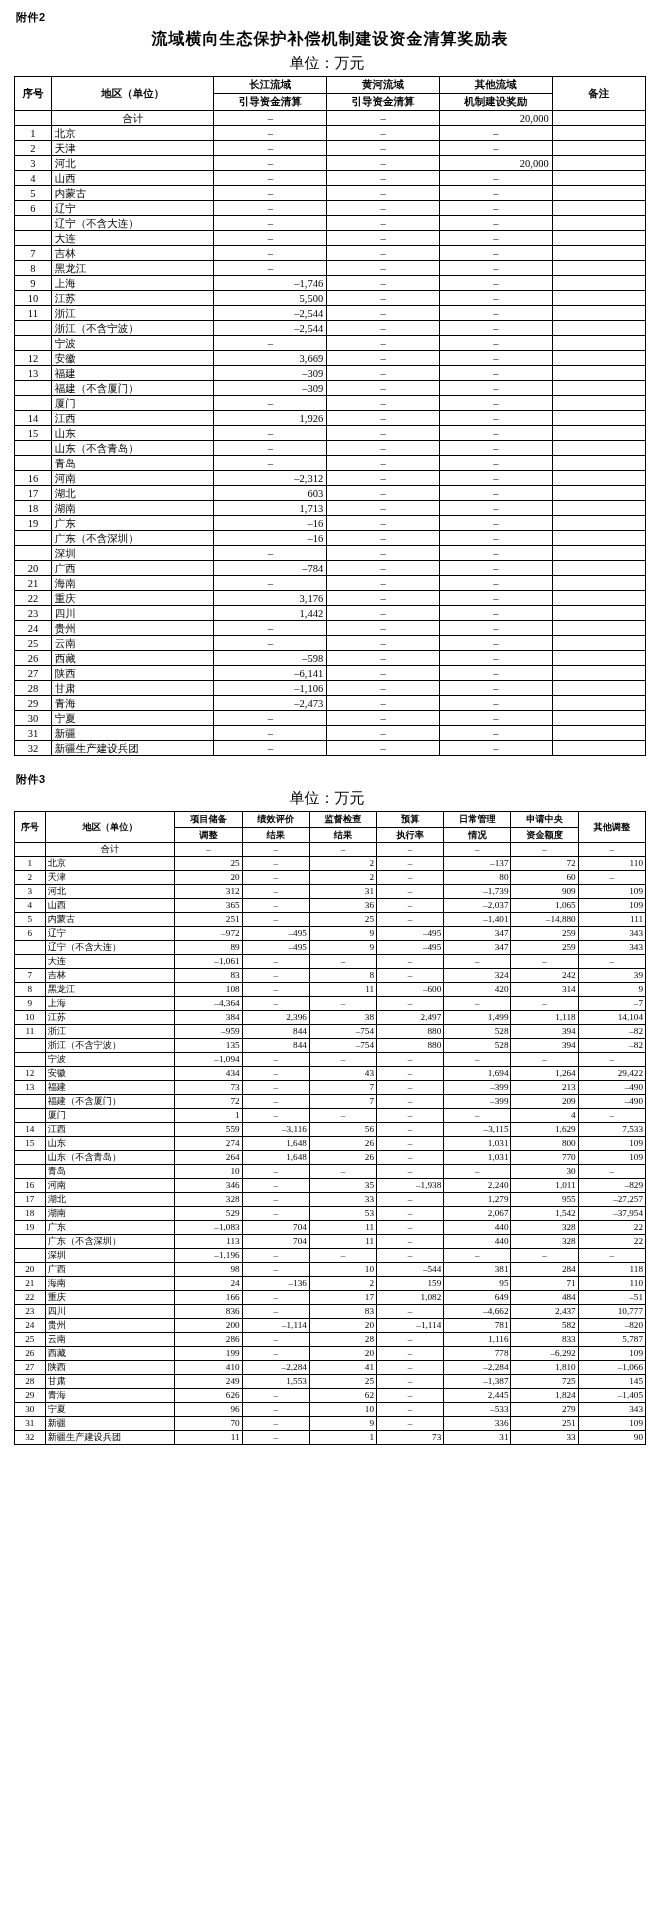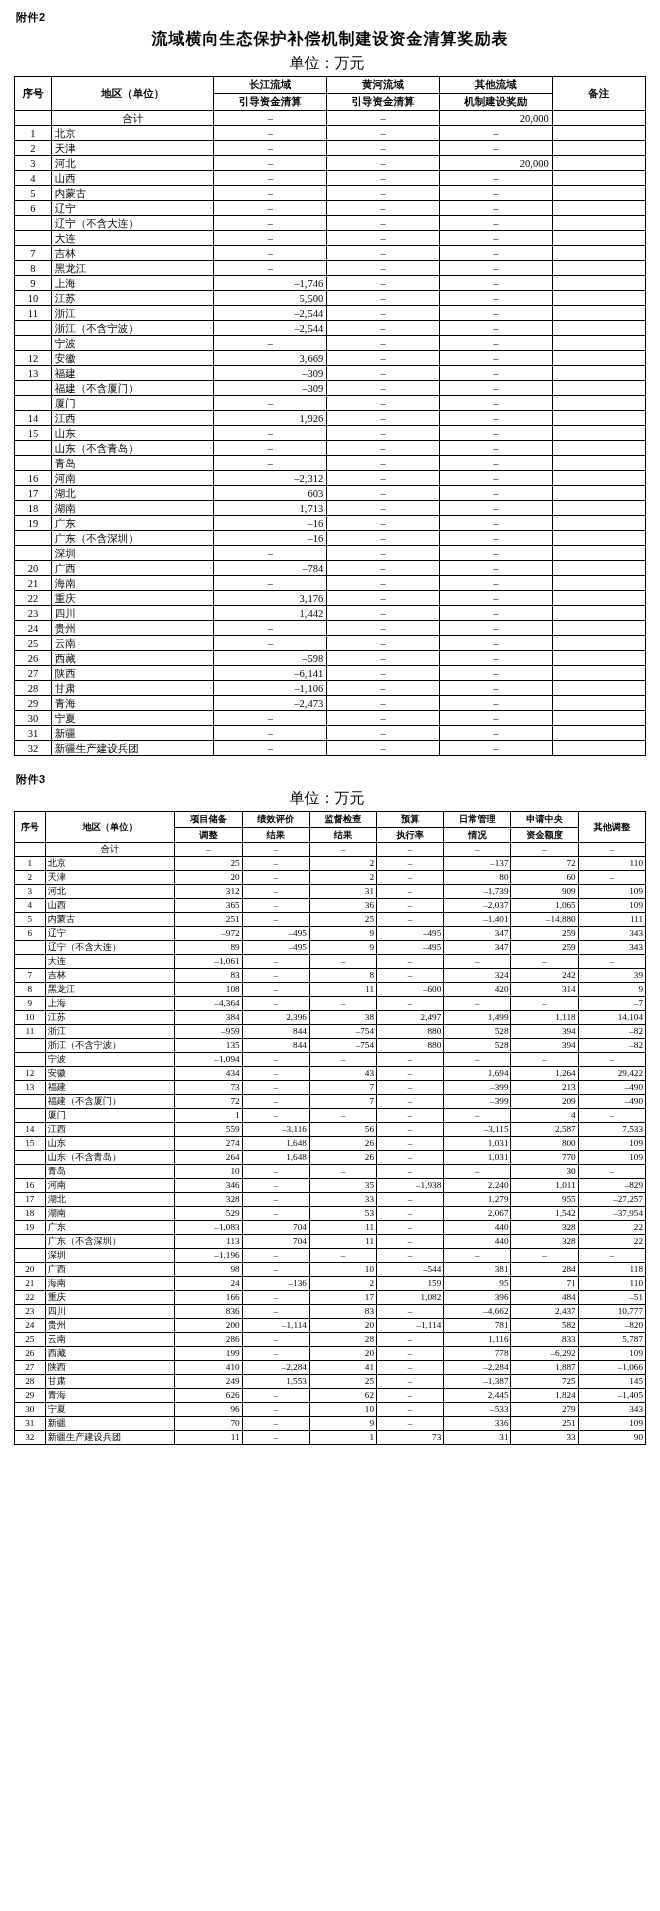--- a/index.html
+++ b/index.html
@@ -750,21 +750,21 @@
             <td class="c">–</td>
           </tr>
           <tr>
             <td class="c">14</td>
             <td class="l">江西</td>
             <td class="r">559</td>
             <td class="r">–3,116</td>
             <td class="r">56</td>
             <td class="c">–</td>
             <td class="r">–3,115</td>
-            <td class="r">2,587</td>
+            <td class="r">1,629</td>
             <td class="r">7,533</td>
           </tr>
           <tr>
             <td class="c">15</td>
             <td class="l">山东</td>
             <td class="r">274</td>
             <td class="r">1,648</td>
             <td class="r">26</td>
             <td class="c">–</td>
             <td class="r">1,031</td>
@@ -881,21 +881,21 @@
             <td class="r">71</td>
             <td class="r">110</td>
           </tr>
           <tr>
             <td class="c">22</td>
             <td class="l">重庆</td>
             <td class="r">166</td>
             <td class="c">–</td>
             <td class="r">17</td>
             <td class="r">1,082</td>
-            <td class="r">396</td>
+            <td class="r">649</td>
             <td class="r">484</td>
             <td class="r">–51</td>
           </tr>
           <tr>
             <td class="c">23</td>
             <td class="l">四川</td>
             <td class="r">836</td>
             <td class="c">–</td>
             <td class="r">83</td>
             <td class="c">–</td>
@@ -937,21 +937,21 @@
             <td class="r">109</td>
           </tr>
           <tr>
             <td class="c">27</td>
             <td class="l">陕西</td>
             <td class="r">410</td>
             <td class="r">–2,284</td>
             <td class="r">41</td>
             <td class="c">–</td>
             <td class="r">–2,284</td>
-            <td class="r">1,887</td>
+            <td class="r">1,810</td>
             <td class="r">–1,066</td>
           </tr>
           <tr>
             <td class="c">28</td>
             <td class="l">甘肃</td>
             <td class="r">249</td>
             <td class="r">1,553</td>
             <td class="r">25</td>
             <td class="c">–</td>
             <td class="r">–1,387</td>

